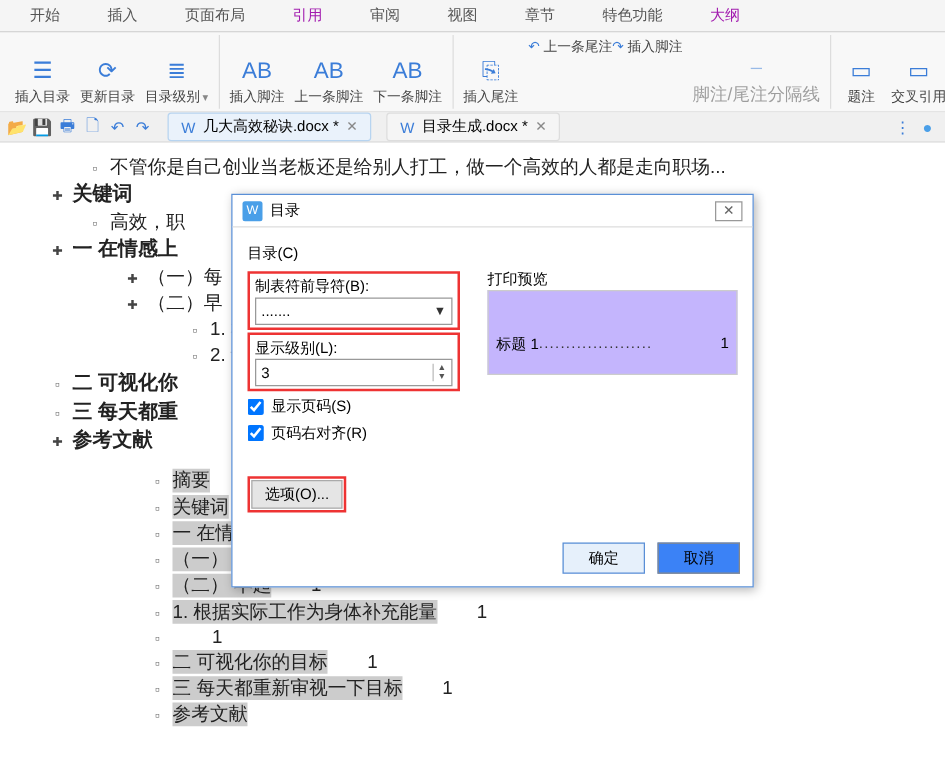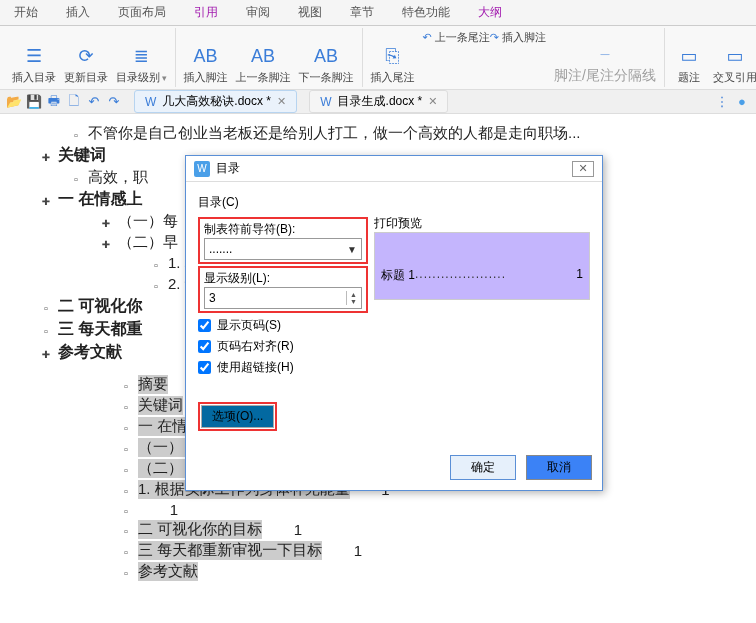--- a/index.html
+++ b/index.html
@@ -1,18 +1,18 @@
 <!DOCTYPE html>
 <html><head>
 <meta charset="utf-8">
 <style>
 * { margin: 0; padding: 0; box-sizing: border-box; font-family: "Microsoft YaHei", sans-serif; }
 body { background: #fff; width: 756px; height: 623px; overflow: hidden; font-size: 12px; }
 .tabs { display: flex; background: #f5f5f5; border-bottom: 1px solid #ccc; }
-.tab { padding: 4px 14px; color: #555; cursor: pointer; }
+.tab { padding: 4px 14px; color: #555; cursor: pointer; margin-left: 10px; }
 .tab.active { color: #a21caf; }
 .ribbon { display: flex; background: #f8f8f8; padding: 2px 4px; border-bottom: 1px solid #ddd; height: 64px; }
 .ribbon-group { display: flex; border-right: 1px solid #ddd; padding: 0 4px; }
 .ribbon-btn { display: flex; flex-direction: column; align-items: center; justify-content: flex-end; padding: 2px 4px; cursor: pointer; min-width: 40px; }
 .ribbon-btn.small { min-width: 50px; }
 .ribbon-icon { width: 24px; height: 24px; display: flex; align-items: center; justify-content: center; font-size: 18px; color: #3b7dd8; margin-bottom: 2px; }
 .ribbon-label { font-size: 11px; color: #444; white-space: nowrap; }
 .chev { font-size: 9px; color: #888; margin-left: 2px; }
 .qat { display: flex; align-items: center; background: #f0f0f0; padding: 2px 6px; border-bottom: 1px solid #ddd; height: 24px; gap: 4px; }
 .qat-icon { width: 16px; height: 16px; display: inline-flex; align-items: center; justify-content: center; color: #3b7dd8; font-size: 13px; }
@@ -39,23 +39,23 @@
 .dialog-body { padding: 8px 12px 12px; font-size: 12px; }
 .dlg-row { margin: 4px 0; }
 .drop { display: flex; align-items: center; border: 1px solid #999; height: 22px; padding: 0 4px; background: #fff; }
 .drop .caret { margin-left: auto; font-size: 10px; color: #333; }
 .hl-red { border: 2px solid #e33; padding: 2px 4px; display: block; margin: 2px 0; }
 .hl-red .drop { border: 1px solid #999; }
 .num-input { display: flex; align-items: center; border: 1px solid #999; height: 22px; padding: 0 4px; background: #fff; }
 .spinner { margin-left: auto; display: flex; flex-direction: column; font-size: 7px; color: #555; line-height: 7px; border-left: 1px solid #bbb; padding-left: 3px; }
 .chk { display: flex; align-items: center; gap: 6px; }
 .chk input { width: 13px; height: 13px; }
-.opt-btn { display: inline-block; border: 1px solid #aaa; padding: 2px 10px; background: #0369a1; font-size: 12px; }
+.opt-btn { display: inline-block; border: 1px solid #aaa; padding: 2px 10px; background: #e5e5e5; font-size: 12px; }
 .preview-area { border: 1px solid #ccc; padding: 6px; height: 68px; background: #c4b5fd; font-family: monospace; font-size: 12px; white-space: pre; overflow: hidden; }
-.dlg-cols { display: flex; gap: 6px; }
+.dlg-cols { display: flex; gap: 22px; }
 .dlg-left { width: 170px; }
 .dlg-right { flex: 1; }
 .dlg-foot { display: flex; justify-content: flex-end; gap: 10px; padding: 6px 10px 10px; }
 .btn { border: 1px solid #888; padding: 3px 20px; background: #3b82f6; cursor: pointer; }
 .btn.primary { background: #e6f0fb; border: 1px solid #5a8fd6; }
 .p-line { display: flex; }
 .dots { flex: 1; overflow: hidden; letter-spacing: 1px; color: #333; }
 .h1b { font-weight: bold; font-size: 16px; }
 </style>
 </head>
@@ -275,24 +275,20 @@
           </div>
         </div>
         <div class="dlg-row chk">
           <input type="checkbox" checked="" style="">
             <span>显示页码(S)</span>
         </div>
         <div class="dlg-row chk">
           <input type="checkbox" checked="" style="">
             <span>页码右对齐(R)</span>
         </div>
-        <div class="dlg-row chk">
-          <input type="checkbox" checked="" style="">
-            <span>使用超链接(H)</span>
-        </div>
         <div class="dlg-row" style="margin-top:24px">
           <span class="hl-red" style="display:inline-block;padding:1px">
             <span class="opt-btn">选项(O)...</span>
           </span>
         </div>
       </div>
       <div class="dlg-right">
         <div>打印预览</div>
         <div class="preview-area">
           <div class="p-line"><span>标题 1</span> <span class="dots">.....................</span><span>1</span></div>

